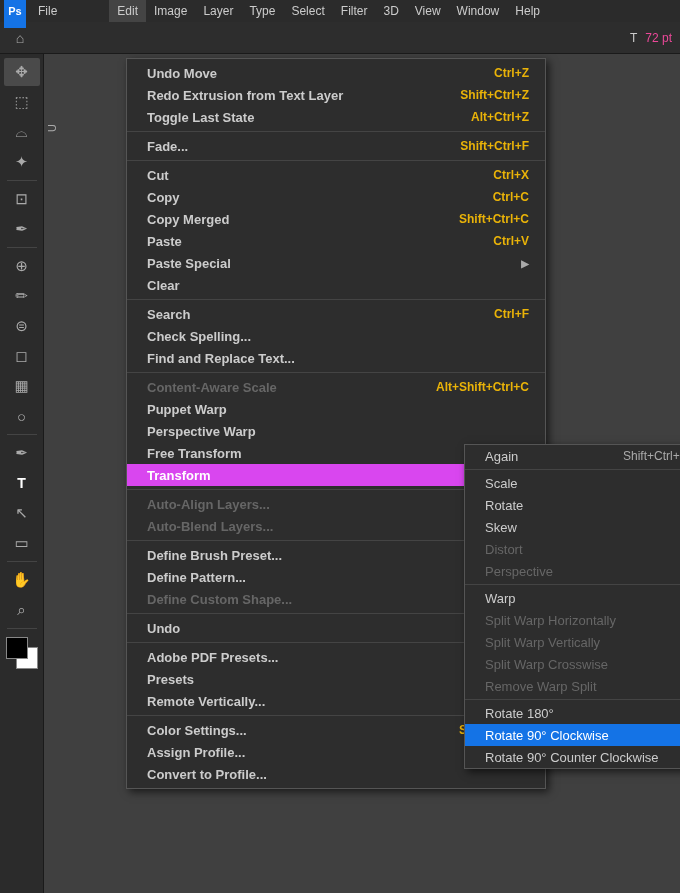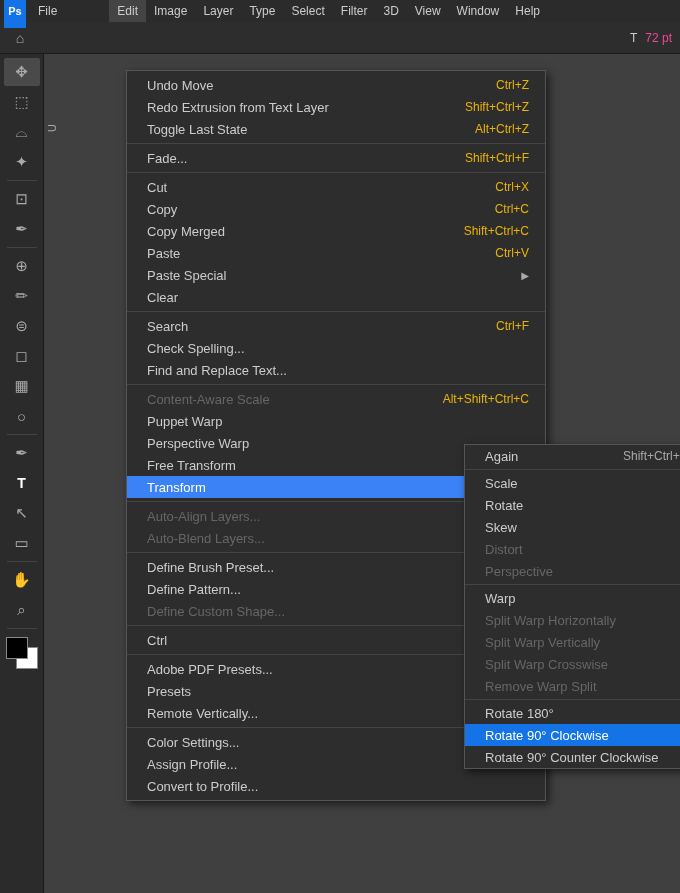--- a/index.html
+++ b/index.html
@@ -170,22 +170,23 @@
       transform: rotate(180deg);
     }
 
     
     .edit-menu {
       background: #2d2d2d;
       border: 1px solid #555;
       width: 420px;
       box-shadow: 3px 3px 8px rgba(0,0,0,0.6);
       position: absolute;
-      top: 16px;
+      top: 4px;
       left: 82px;
+      font-weight: bold;
     }
 
     .menu-section {
       padding: 3px 0;
       border-bottom: 1px solid #444;
     }
     .menu-section:last-child {
       border-bottom: none;
     }
 
@@ -198,21 +199,21 @@
       color: #ccc;
       height: 22px;
       font-size: 13px;
       position: relative;
     }
     .dropdown-item.disabled {
       color: #666;
       cursor: default;
     }
     .dropdown-item.highlighted {
-      background: #3b82f6;
+      background: #d946ef;
       color: #fff;
       text-align: center;
     }
 
     .dropdown-item .shortcut {
       color: #eab308;
       font-size: 12px;
     }
     .dropdown-item .arrow {
       font-size: 10px;
@@ -427,21 +428,21 @@
         <div class="dropdown-item">
           <span>Define Pattern...</span>
         </div>
         <div class="dropdown-item disabled">
           <span>Define Custom Shape...</span>
         </div>
       </div>
 
       <div class="menu-section">
         <div class="dropdown-item">
-          <span>Ctrl</span>
+          <span>Undo</span>
           <span class="arrow">▶</span>
         </div>
       </div>
 
       <div class="menu-section">
         <div class="dropdown-item">
           <span>Adobe PDF Presets...</span>
         </div>
         <div class="dropdown-item">
           <span>Presets</span>

